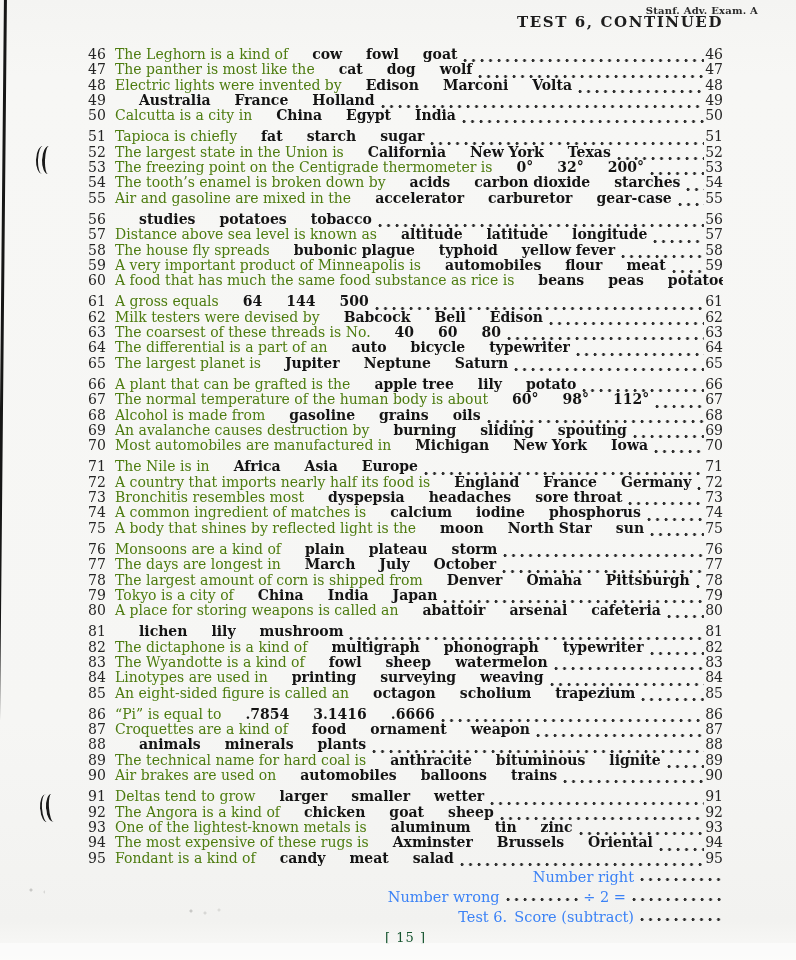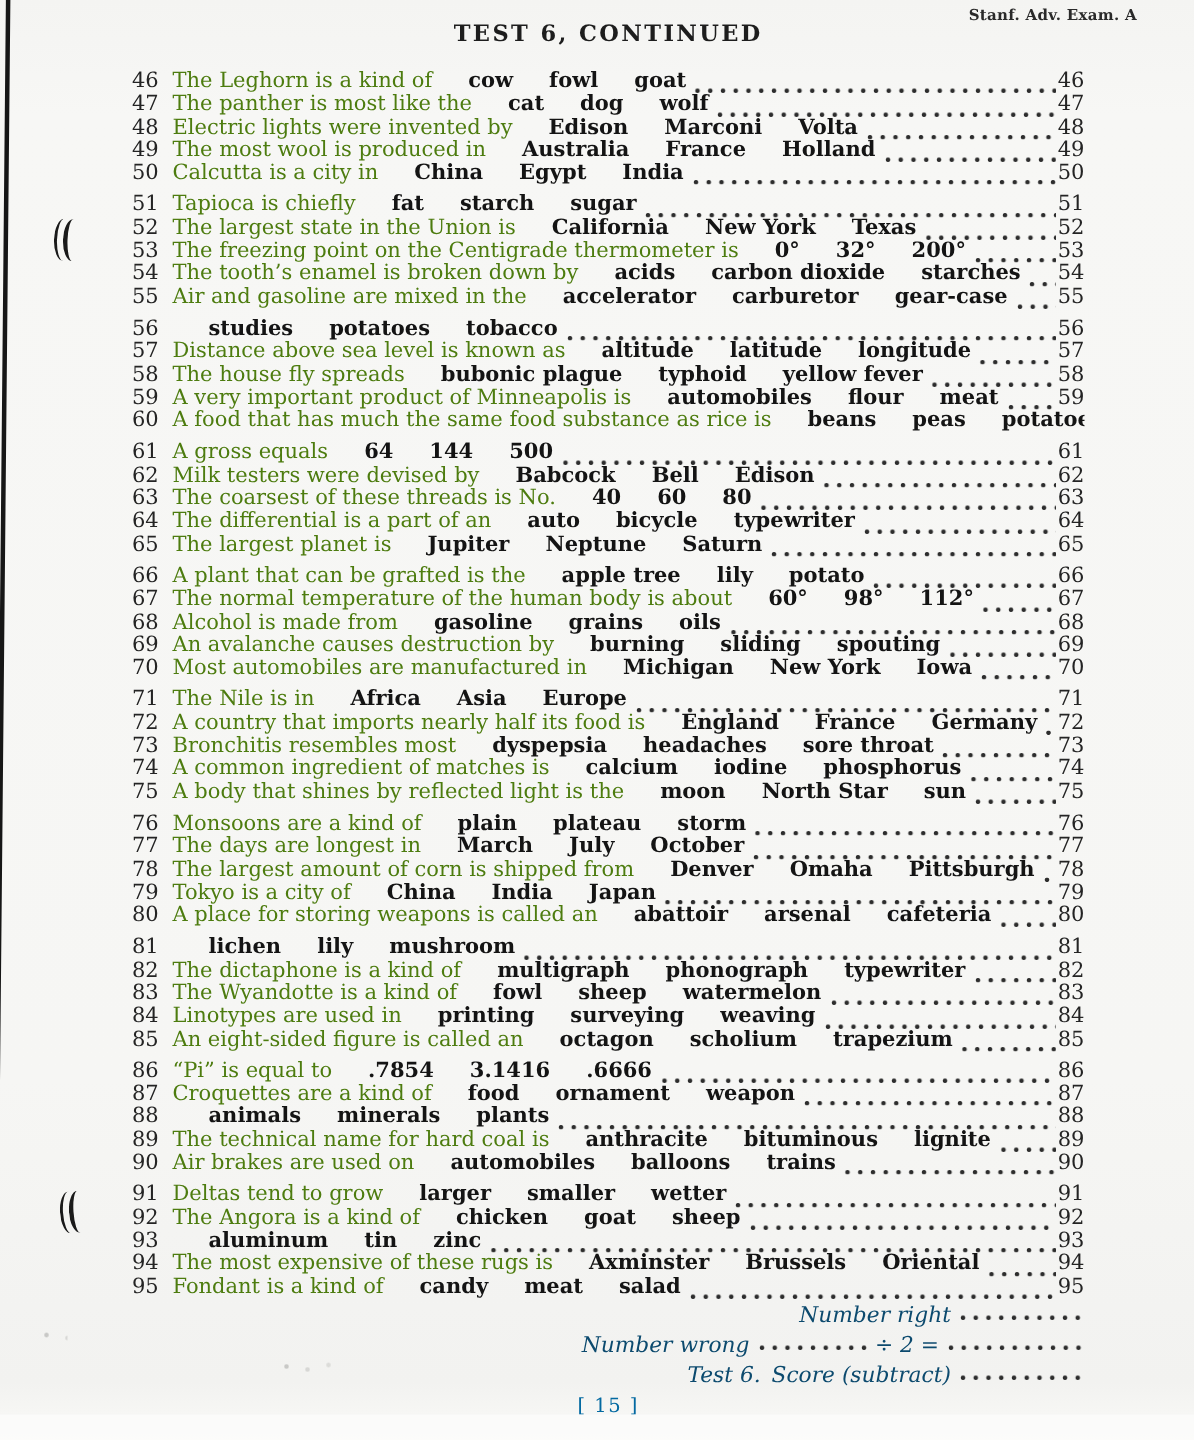--- a/index.html
+++ b/index.html
@@ -40,21 +40,21 @@
   }
   .speck-1 { left: 185px; top: 906px; }
   .speck-2 { left: 25px; top: 885px; width: 20px; }
 
   .exam-label {
     position: absolute; top: 5px; right: 38px;
     font-size: 10px; font-weight: bold; color: #2a2a2a; letter-spacing: .2px;
   }
   .content { position: absolute; left: 88px; top: 0; width: 635px; }
   .page-title {
-    margin-top: 13px; text-align: center;
+    margin-top: 13px; text-align: right;
     font-size: 15px; font-weight: bold; letter-spacing: 1.6px; color: #1d1d1d;
     line-height: 18px;
   }
   .q-list { margin-top: 16px; }
   .q-row {
     display: flex; align-items: flex-end;
     font-size: 14px; line-height: 15.3px; white-space: nowrap;
     overflow: hidden;
   }
   .q-row.group-gap { margin-top: 6px; }
@@ -64,29 +64,29 @@
   .leader {
     flex: 1 1 auto; min-width: 6px; height: 3px; margin: 0 1px 0 6px;
     background-image: radial-gradient(circle at 2px 1.5px, #2d2d2d 1.2px, rgba(0,0,0,0) 1.8px);
     background-size: 8.5px 3px; background-repeat: repeat-x; background-position: left bottom;
   }
   .q-endnum { flex: none; color: #242424; }
 
   .footer { margin-top: 3px; text-align: right; font-size: 14.5px; }
   .f-line { line-height: 17px; }
   .f-line + .f-line { margin-top: 3px; }
-  .f-label { font-style: italic; color: #0c4a6e; }
+  .f-label { color: #3b82f6; }
   .dots {
     display: inline-block; height: 3px; margin: 0 1px 1px 6px;
     background-image: radial-gradient(circle at 2px 1.5px, #2d2d2d 1.2px, rgba(0,0,0,0) 1.8px);
     background-size: 8.5px 3px; background-repeat: repeat-x; background-position: left bottom;
   }
   .w72 { width: 72px; } .w80 { width: 82px; } .w88 { width: 90px; }
   .page-num {
-    margin-top: 4px; text-align: center; font-size: 13px; letter-spacing: 1px; color: #0369a1;
+    margin-top: 4px; text-align: center; font-size: 13px; letter-spacing: 1px; color: #14532d;
   }
 </style>
 </head>
 <body>
 
 <div class="edge-line"></div>
 
 <span class="scan-mark mark-1">
     <i class="outer"></i>
     <i class="inner"></i>
@@ -124,21 +124,20 @@
         <span class="q-num">48</span>
         <span class="q-stem">Electric lights were invented by</span>
         <span class="q-opt">Edison</span>
         <span class="q-opt">Marconi</span>
         <span class="q-opt">Volta</span>
         <span class="leader"></span>
         <span class="q-endnum">48</span>
       </div>
       <div class="q-row">
         <span class="q-num">49</span>
-        <span class="q-stem">The most wool is produced in</span>
         <span class="q-opt">Australia</span>
         <span class="q-opt">France</span>
         <span class="q-opt">Holland</span>
         <span class="leader"></span>
         <span class="q-endnum">49</span>
       </div>
       <div class="q-row">
         <span class="q-num">50</span>
         <span class="q-stem">Calcutta is a city in</span>
         <span class="q-opt">China</span>
@@ -515,20 +514,21 @@
         <span class="q-num">92</span>
         <span class="q-stem">The Angora is a kind of</span>
         <span class="q-opt">chicken</span>
         <span class="q-opt">goat</span>
         <span class="q-opt">sheep</span>
         <span class="leader"></span>
         <span class="q-endnum">92</span>
       </div>
       <div class="q-row">
         <span class="q-num">93</span>
+        <span class="q-stem">One of the lightest-known metals is</span>
         <span class="q-opt">aluminum</span>
         <span class="q-opt">tin</span>
         <span class="q-opt">zinc</span>
         <span class="leader"></span>
         <span class="q-endnum">93</span>
       </div>
       <div class="q-row">
         <span class="q-num">94</span>
         <span class="q-stem">The most expensive of these rugs is</span>
         <span class="q-opt">Axminster</span>

